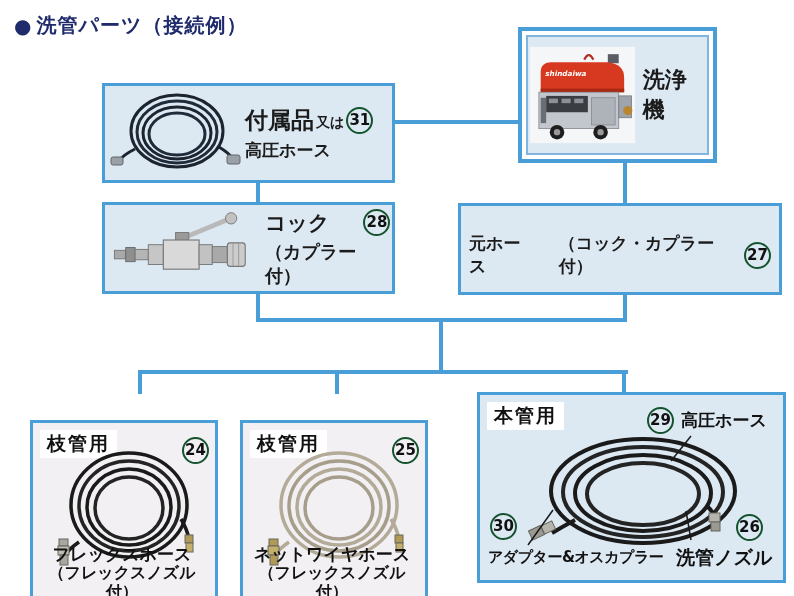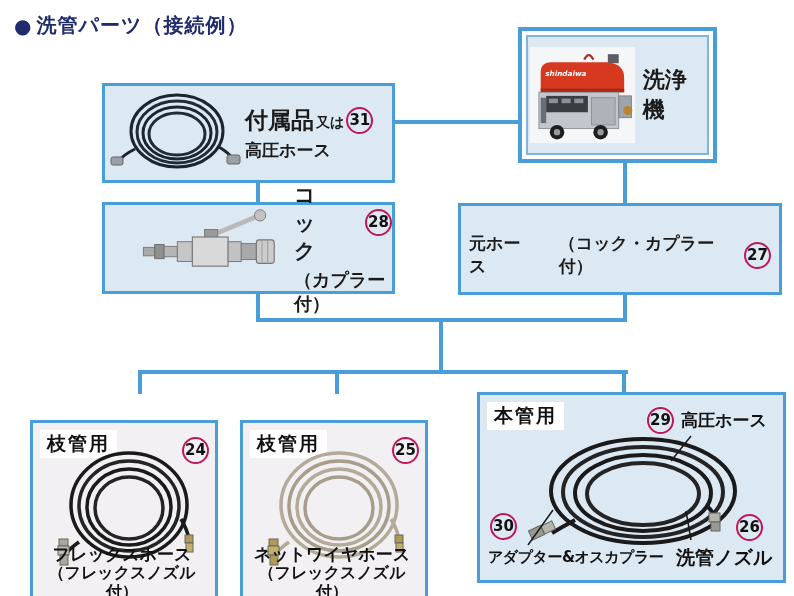--- a/index.html
+++ b/index.html
@@ -17,26 +17,26 @@
   .pbox{position:absolute;border:3px solid #4a9ed8;box-sizing:border-box;background:#dce9f3;}
   .pbox.gray{background:#f2f0f3;margin-top:28px;}
   
   .washer-outer{position:absolute;left:518px;top:27px;width:199px;height:136px;
     border:4px solid #4a9ed8;background:#ffffff;box-sizing:border-box;padding:4px;}
   .washer-inner{width:100%;height:100%;border:2px solid #7fb5de;background:#dce9f3;
     box-sizing:border-box;display:flex;align-items:center;justify-content:center;gap:6px;}
   .washer-label{font-size:22px;font-weight:600;}
   
   .cnum{display:inline-flex;align-items:center;justify-content:center;flex:none;
-    width:27px;height:27px;border:2px solid #be185d;border-radius:50%;
+    width:27px;height:27px;border:2px solid #14532d;border-radius:50%;
     font-size:15px;font-weight:bold;color:#111;box-sizing:border-box;background:transparent;line-height:1;}
   .cnum.abs{position:absolute;}
   
   .accessory-box{left:102px;top:83px;width:293px;height:100px;display:flex;align-items:center;}
-  .cock-box{left:102px;top:202px;width:293px;height:92px;display:flex;padding-left:29px;}
+  .cock-box{left:102px;top:202px;width:293px;height:92px;display:flex;align-items:center;}
   .hbox-text{display:flex;flex-direction:column;justify-content:center;}
   .tline{display:flex;align-items:center;}
   .t-big{font-size:23px;font-weight:600;}
   .t-small{font-size:14px;font-weight:600;margin:6px 2px 0 2px;}
   .t-sub{font-size:17px;font-weight:600;margin-top:3px;}
   
   .mainhose-box{left:458px;top:203px;width:324px;height:92px;display:flex;flex-direction:column;padding:24px 8px;}
   .mainhose-head{display:flex;align-items:center;font-size:17px;font-weight:600;gap:8px;margin-top:2px;}
   .mainhose-head .gap{width:10px;}
   

